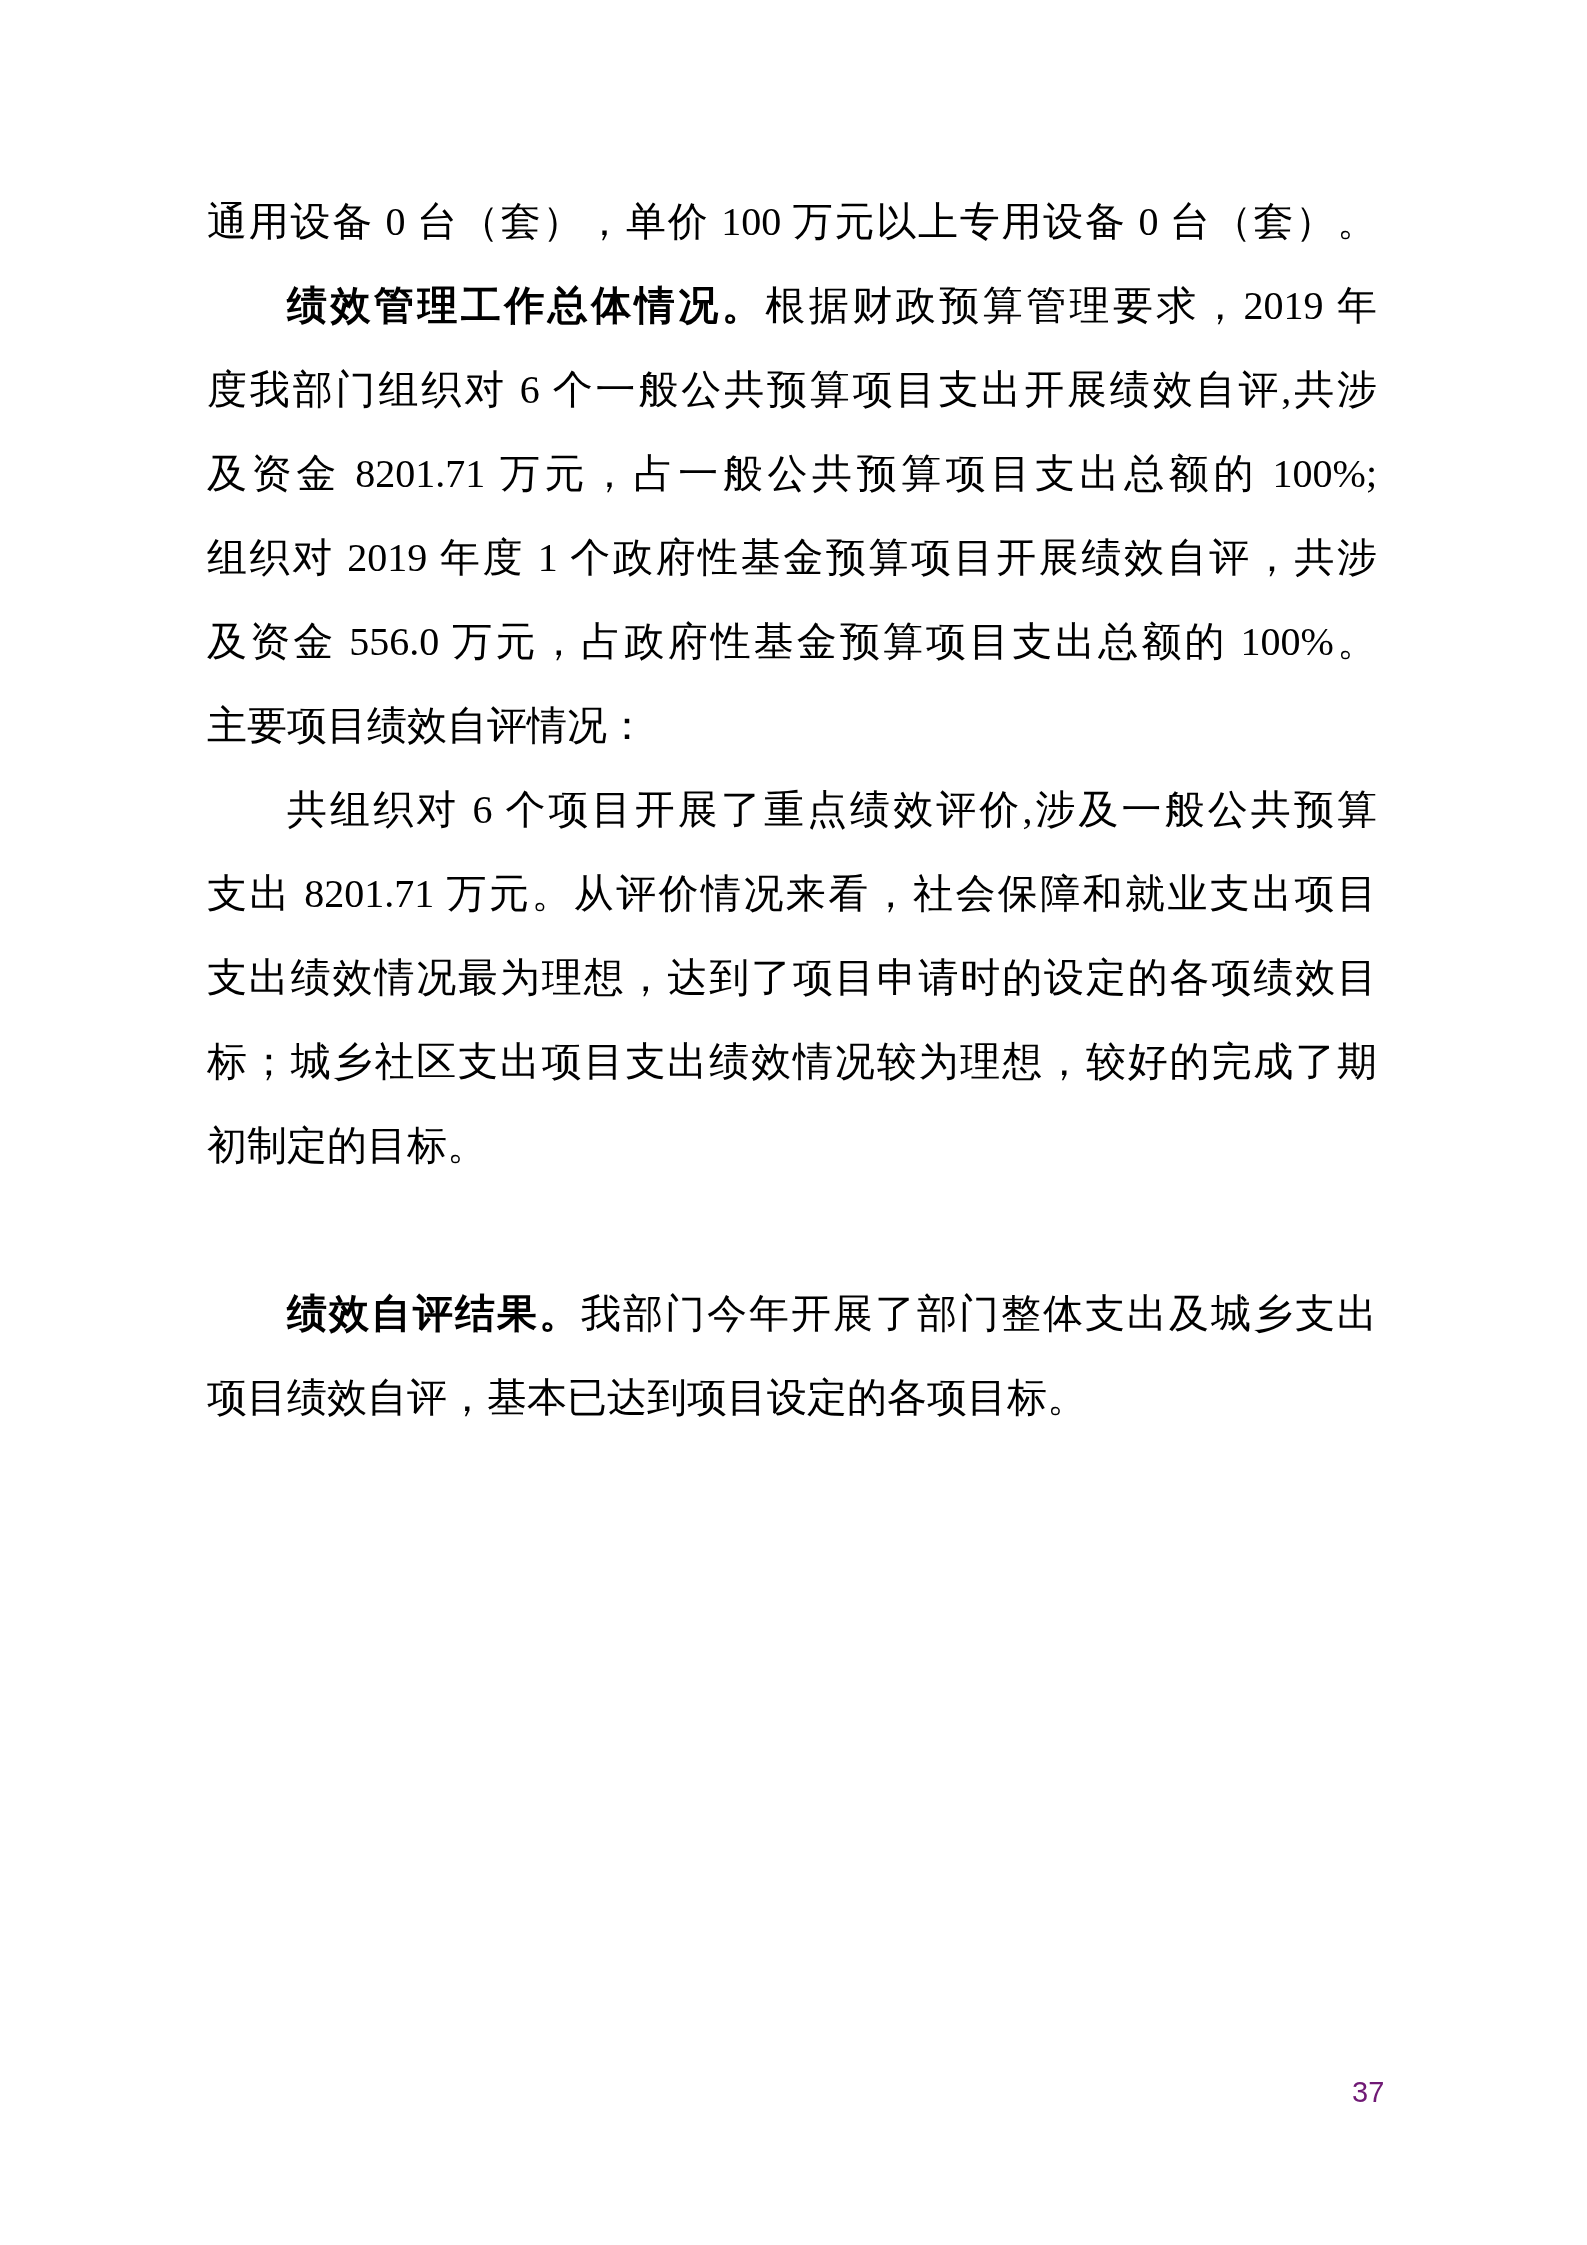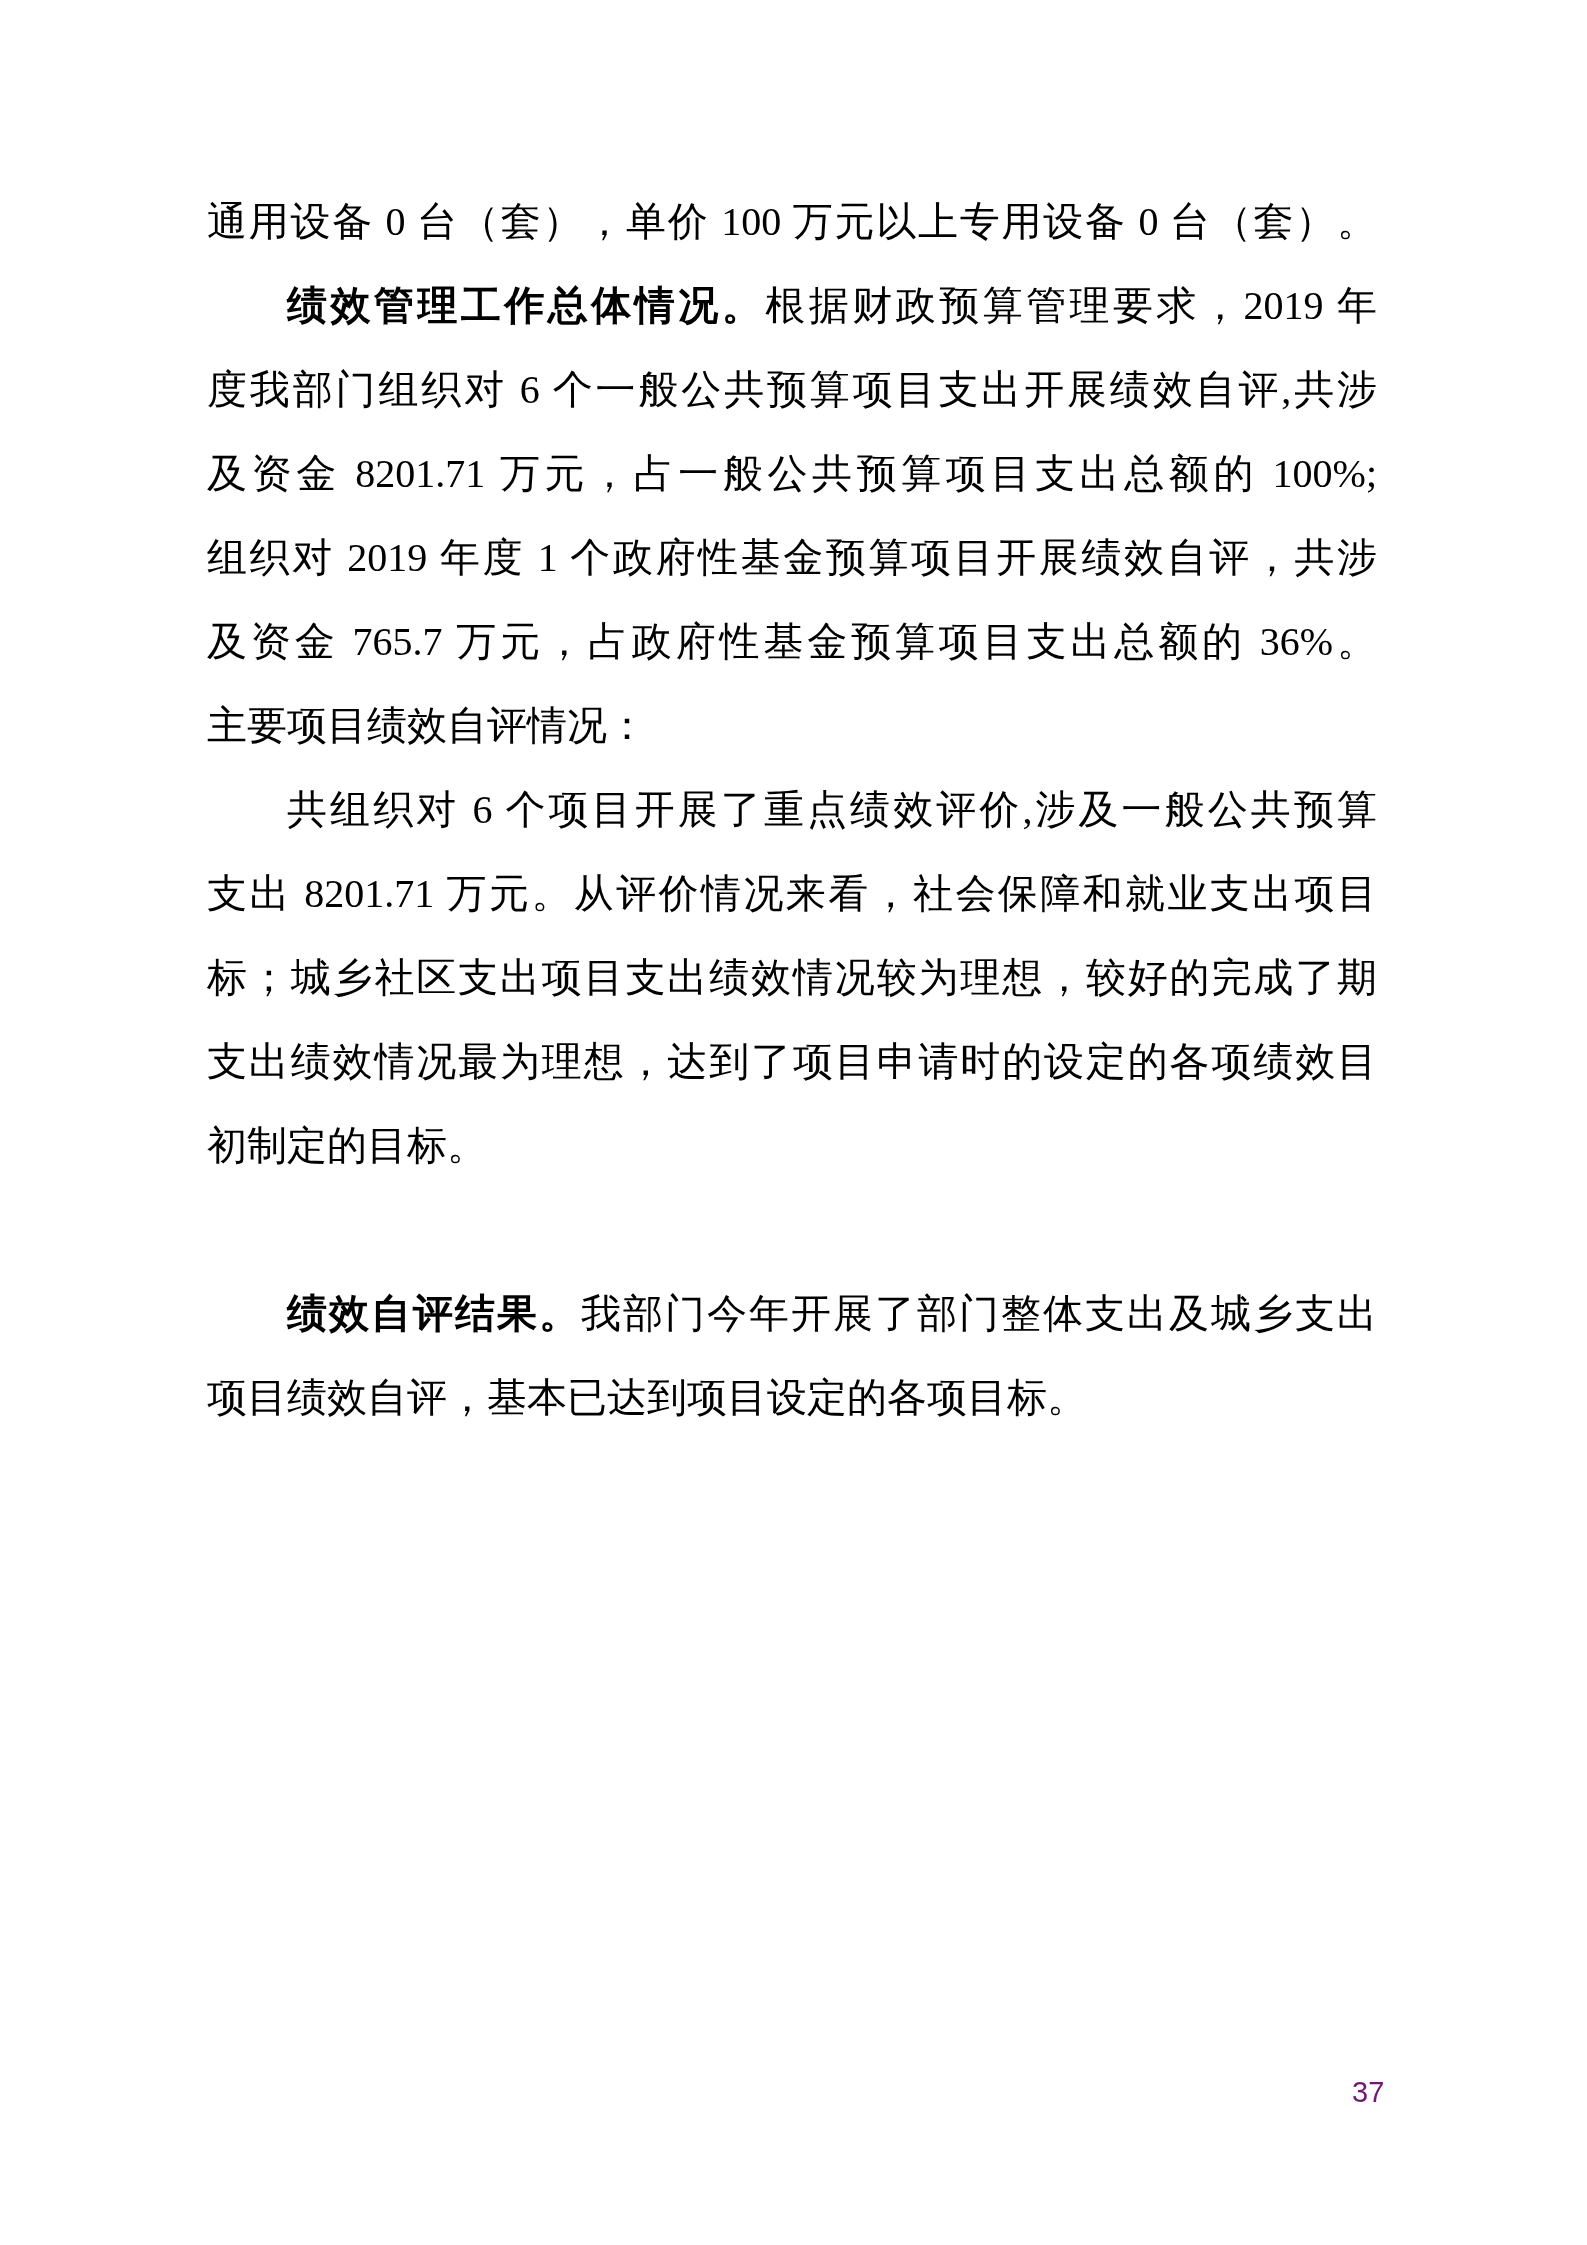--- a/index.html
+++ b/index.html
@@ -56,25 +56,25 @@
 </head>
 <body>
 
 <div class="page">
   <div class="text-block">
       <div class="text-line justify"><span class="run">通用设备 0 台（套），单价 100 万元以上专用设备 0 台（套）。</span></div>
       <div class="text-line justify indent"><span class="run bold">绩效管理工作总体情况。</span><span class="run">根据财政预算管理要求，2019 年</span></div>
       <div class="text-line justify"><span class="run">度我部门组织对 6 个一般公共预算项目支出开展绩效自评,共涉</span></div>
       <div class="text-line justify"><span class="run">及资金 8201.71 万元，占一般公共预算项目支出总额的 100%;</span></div>
       <div class="text-line justify"><span class="run">组织对 2019 年度 1 个政府性基金预算项目开展绩效自评，共涉</span></div>
-      <div class="text-line justify"><span class="run">及资金 765.7 万元，占政府性基金预算项目支出总额的 36%。</span></div>
+      <div class="text-line justify"><span class="run">及资金 556.0 万元，占政府性基金预算项目支出总额的 100%。</span></div>
       <div class="text-line"><span class="run">主要项目绩效自评情况：</span></div>
       <div class="text-line justify indent"><span class="run">共组织对 6 个项目开展了重点绩效评价,涉及一般公共预算</span></div>
       <div class="text-line justify"><span class="run">支出 8201.71 万元。从评价情况来看，社会保障和就业支出项目</span></div>
+      <div class="text-line justify"><span class="run">支出绩效情况最为理想，达到了项目申请时的设定的各项绩效目</span></div>
       <div class="text-line justify"><span class="run">标；城乡社区支出项目支出绩效情况较为理想，较好的完成了期</span></div>
-      <div class="text-line justify"><span class="run">支出绩效情况最为理想，达到了项目申请时的设定的各项绩效目</span></div>
       <div class="text-line"><span class="run">初制定的目标。</span></div>
       <div class="text-line"></div>
       <div class="text-line justify indent"><span class="run bold">绩效自评结果。</span><span class="run">我部门今年开展了部门整体支出及城乡支出</span></div>
       <div class="text-line"><span class="run">项目绩效自评，基本已达到项目设定的各项目标。</span></div>
     </div>
   <div class="page-number">37</div>
 </div>
 
 </body></html>

